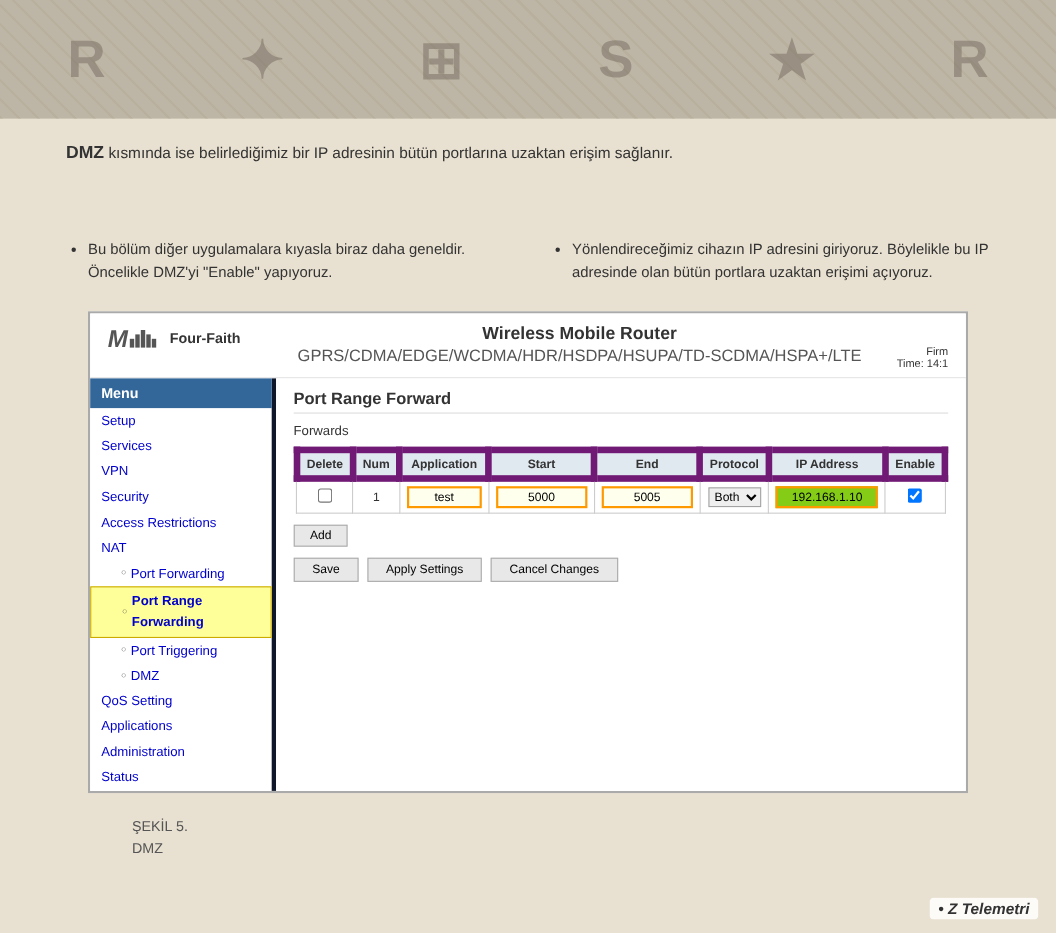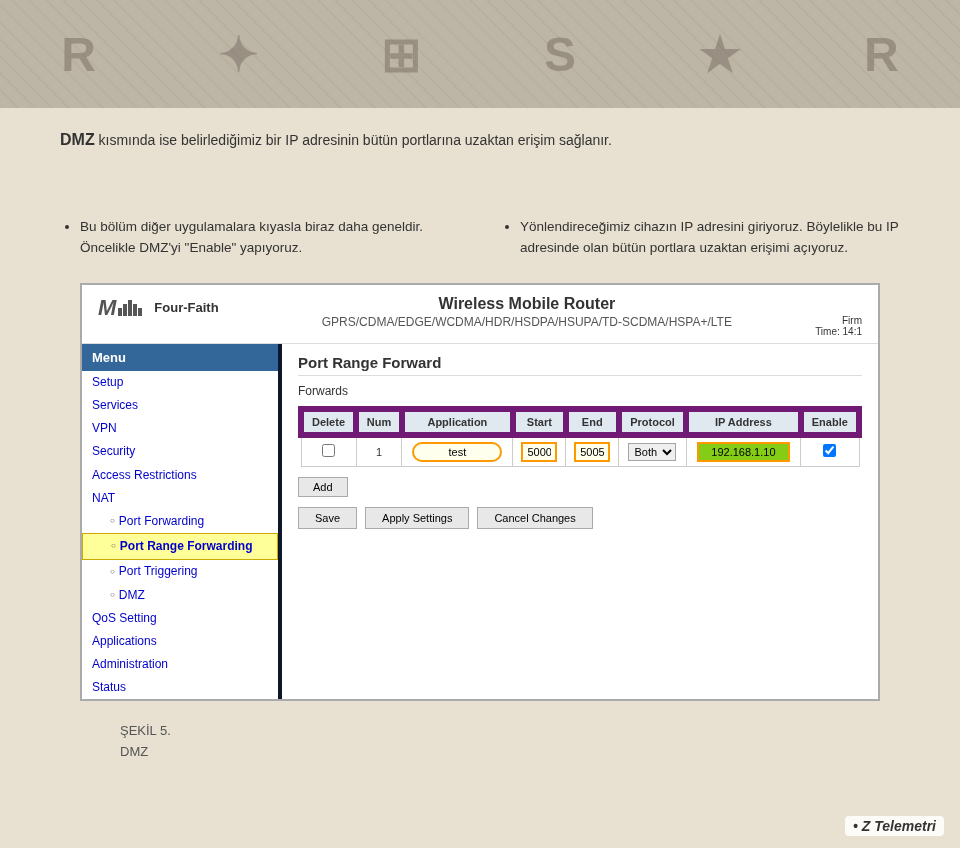--- a/index.html
+++ b/index.html
@@ -133,21 +133,21 @@
       text-align: center;
       flex: 1;
       padding-left: 20px;
     }
     .router-title {
       font-size: 16px;
       font-weight: bold;
       color: #333;
     }
     .router-subtitle {
-      font-size: 12px;
+      font-size: 15px;
       color: #555;
       margin-top: 2px;
     }
 
     .router-time {
       font-size: 10px;
       color: #333;
       text-align: right;
       margin-top: 20px;
     }
@@ -235,27 +235,26 @@
     .forward-table td {
       border: 1px solid #ccc;
       padding: 4px 6px;
       text-align: center;
       color: #333;
     }
     .input-field {
       border: 2px solid #ff9900;
       background: #ffffee;
       padding: 2px 4px;
-      width: 36px;
+      width: 83px;
       text-align: center;
       font-size: 11px;
     }
     .input-wide {
-      width: 90px;
-      border-radius: 10px;
+      width: 68px;
     }
     .input-ip {
       border: 2px solid #ff9900;
       background: #84cc16;
       padding: 2px 4px;
       width: 93px;
       text-align: center;
       font-size: 11px;
     }
     .select-field {

